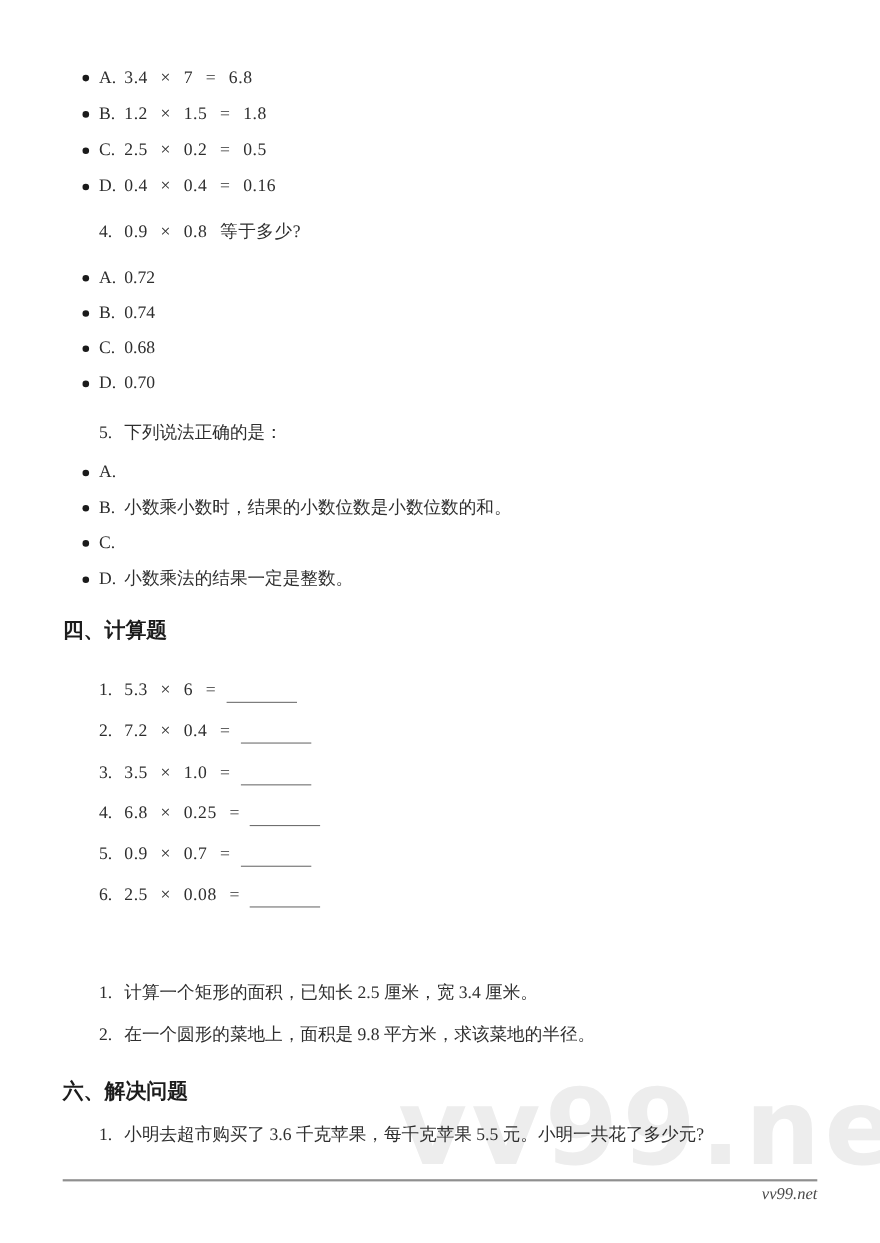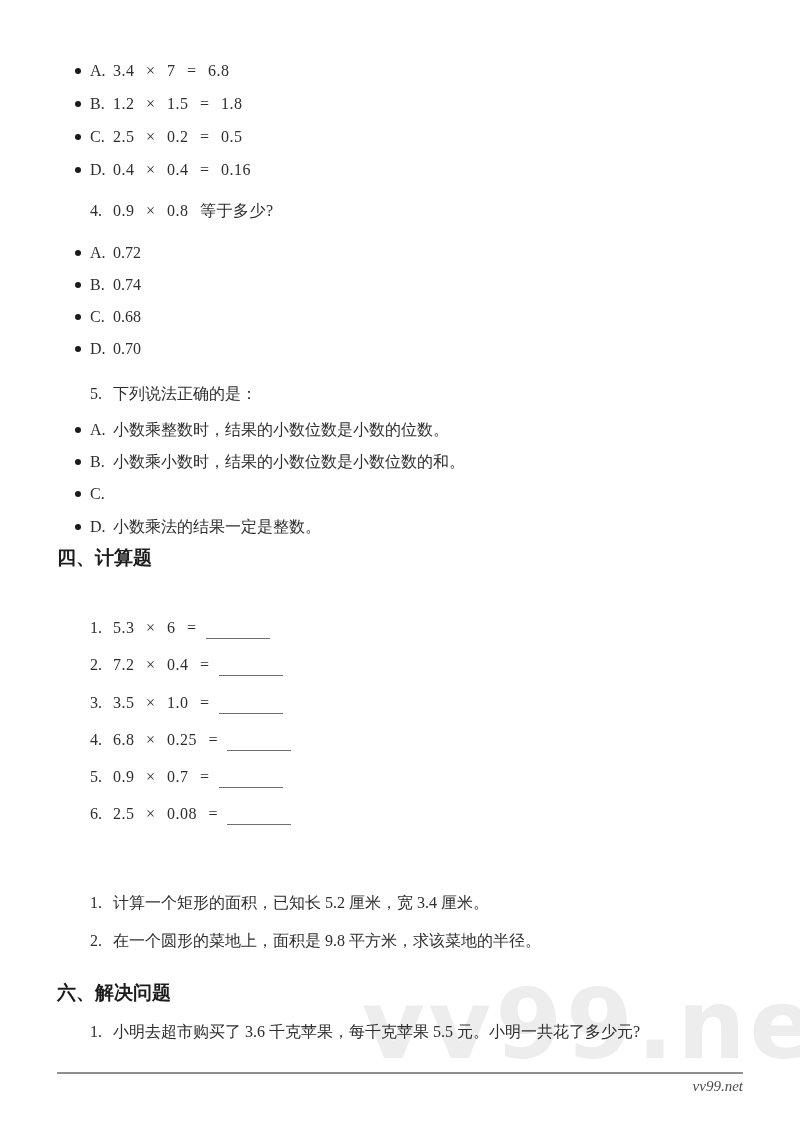--- a/index.html
+++ b/index.html
@@ -104,38 +104,37 @@
     <span>0.70</span>
   </div>
 
   <div class="row qline" style="top:383px">
     <span class="q-num">5.</span>
     <span>下列说法正确的是：</span>
   </div>
   <div class="row opt" style="top:419px">
     <span class="bullet"></span>
     <span class="opt-label">A.</span>
-    <span>小数乘整数时，结果的小数位数是小数的位数。</span>
   </div>
   <div class="row opt" style="top:451px">
     <span class="bullet"></span>
     <span class="opt-label">B.</span>
     <span>小数乘小数时，结果的小数位数是小数位数的和。</span>
   </div>
   <div class="row opt" style="top:483px">
     <span class="bullet"></span>
     <span class="opt-label">C.</span>
   </div>
   <div class="row opt" style="top:516px">
     <span class="bullet"></span>
     <span class="opt-label">D.</span>
     <span>小数乘法的结果一定是整数。</span>
   </div>
 
-  <div class="section-header" style="top:544px">四、计算题</div>
+  <div class="section-header" style="top:560px">四、计算题</div>
 
   <div class="row calc" style="top:617px">
     <span class="q-num">1.</span>
     <span class="eq">5.3 × 6 =</span>
     <span class="blank"></span>
   </div>
   <div class="row calc" style="top:654px">
     <span class="q-num">2.</span>
     <span class="eq">7.2 × 0.4 =</span>
     <span class="blank"></span>
@@ -157,21 +156,21 @@
   </div>
   <div class="row calc" style="top:803px">
     <span class="q-num">6.</span>
     <span class="eq">2.5 × 0.08 =</span>
     <span class="blank"></span>
   </div>
 
 
   <div class="row qline" style="top:892px">
     <span class="q-num">1.</span>
-    <span>计算一个矩形的面积，已知长 5.2 厘米，宽 3.4 厘米。</span>
+    <span>计算一个矩形的面积，已知长 2.5 厘米，宽 3.4 厘米。</span>
   </div>
   <div class="row qline" style="top:930px">
     <span class="q-num">2.</span>
     <span>在一个圆形的菜地上，面积是 9.8 平方米，求该菜地的半径。</span>
   </div>
 
   <div class="section-header" style="top:979px">六、解决问题</div>
 
   <div class="row qline" style="top:1021px">
     <span class="q-num">1.</span>

